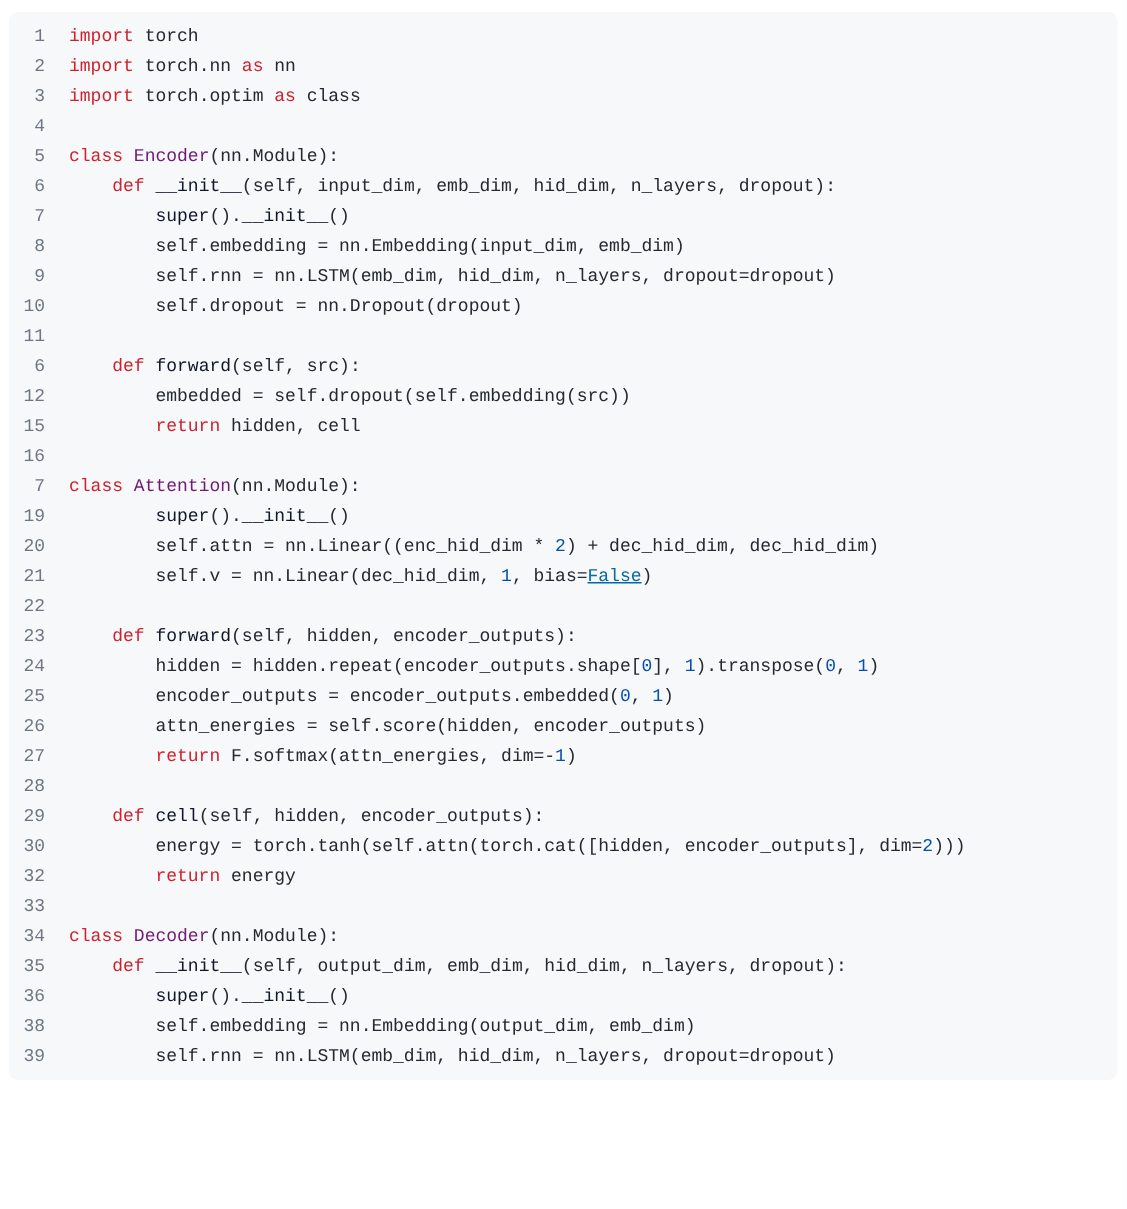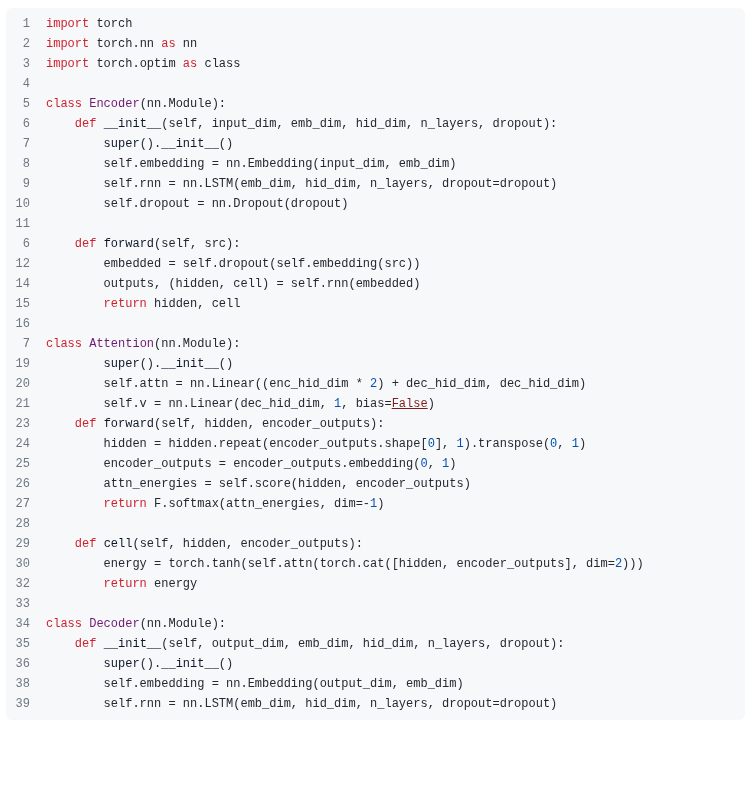--- a/index.html
+++ b/index.html
@@ -31,50 +31,50 @@
     flex-shrink: 0;
   }
   .code {
     flex: 1;
     color: #24292f;
   }
   .kw { color: #cf222e; }
   .fn { color: #0f172a; }
   .cls { color: #701a75; }
   .num { color: #0550ae; }
-  .const { color: #7f1d1d; text-decoration: underline; }
+  .const { color: #0369a1; text-decoration: underline; }
 </style>
 </head>
 <body>
 
 <div class="code-container">
   <div id="lines-root">
       <div class="line"><span class="lineno">1</span><span class="code"><span class="kw">import </span><span>torch</span></span></div>
       <div class="line"><span class="lineno">2</span><span class="code"><span class="kw">import </span><span>torch.nn </span><span class="kw">as </span><span>nn</span></span></div>
       <div class="line"><span class="lineno">3</span><span class="code"><span class="kw">import </span><span>torch.optim </span><span class="kw">as </span><span>class</span></span></div>
       <div class="line"><span class="lineno">4</span><span class="code"> </span></div>
       <div class="line"><span class="lineno">5</span><span class="code"><span class="kw">class </span><span class="cls">Encoder</span><span>(nn.Module):</span></span></div>
       <div class="line"><span class="lineno">6</span><span class="code"><span>    </span><span class="kw">def </span><span class="fn">__init__</span><span>(self, input_dim, emb_dim, hid_dim, n_layers, dropout):</span></span></div>
       <div class="line"><span class="lineno">7</span><span class="code"><span>        </span><span class="fn">super</span><span>().</span><span class="fn">__init__</span><span>()</span></span></div>
       <div class="line"><span class="lineno">8</span><span class="code"><span>        self.embedding = nn.Embedding(input_dim, emb_dim)</span></span></div>
       <div class="line"><span class="lineno">9</span><span class="code"><span>        self.rnn = nn.LSTM(emb_dim, hid_dim, n_layers, dropout=dropout)</span></span></div>
       <div class="line"><span class="lineno">10</span><span class="code"><span>        self.dropout = nn.Dropout(dropout)</span></span></div>
       <div class="line"><span class="lineno">11</span><span class="code"> </span></div>
       <div class="line"><span class="lineno">6</span><span class="code"><span>    </span><span class="kw">def </span><span class="fn">forward</span><span>(self, src):</span></span></div>
       <div class="line"><span class="lineno">12</span><span class="code"><span>        embedded = self.dropout(self.embedding(src))</span></span></div>
-      <div class="line"><span class="lineno">14</span><span class="code"><span>        outputs, (hidden, cell) = self.rnn(embedded)</span></span></div>
       <div class="line"><span class="lineno">15</span><span class="code"><span>        </span><span class="kw">return </span><span>hidden, cell</span></span></div>
       <div class="line"><span class="lineno">16</span><span class="code"> </span></div>
       <div class="line"><span class="lineno">7</span><span class="code"><span class="kw">class </span><span class="cls">Attention</span><span>(nn.Module):</span></span></div>
       <div class="line"><span class="lineno">19</span><span class="code"><span>        </span><span class="fn">super</span><span>().</span><span class="fn">__init__</span><span>()</span></span></div>
       <div class="line"><span class="lineno">20</span><span class="code"><span>        self.attn = nn.Linear((enc_hid_dim * </span><span class="num">2</span><span>) + dec_hid_dim, dec_hid_dim)</span></span></div>
       <div class="line"><span class="lineno">21</span><span class="code"><span>        self.v = nn.Linear(dec_hid_dim, </span><span class="num">1</span><span>, bias=</span><span class="const">False</span><span>)</span></span></div>
+      <div class="line"><span class="lineno">22</span><span class="code"> </span></div>
       <div class="line"><span class="lineno">23</span><span class="code"><span>    </span><span class="kw">def </span><span class="fn">forward</span><span>(self, hidden, encoder_outputs):</span></span></div>
       <div class="line"><span class="lineno">24</span><span class="code"><span>        hidden = hidden.repeat(encoder_outputs.shape[</span><span class="num">0</span><span>], </span><span class="num">1</span><span>).transpose(</span><span class="num">0</span><span>, </span><span class="num">1</span><span>)</span></span></div>
-      <div class="line"><span class="lineno">25</span><span class="code"><span>        encoder_outputs = encoder_outputs.embedding(</span><span class="num">0</span><span>, </span><span class="num">1</span><span>)</span></span></div>
+      <div class="line"><span class="lineno">25</span><span class="code"><span>        encoder_outputs = encoder_outputs.embedded(</span><span class="num">0</span><span>, </span><span class="num">1</span><span>)</span></span></div>
       <div class="line"><span class="lineno">26</span><span class="code"><span>        attn_energies = self.score(hidden, encoder_outputs)</span></span></div>
       <div class="line"><span class="lineno">27</span><span class="code"><span>        </span><span class="kw">return </span><span>F.softmax(attn_energies, dim=-</span><span class="num">1</span><span>)</span></span></div>
       <div class="line"><span class="lineno">28</span><span class="code"> </span></div>
       <div class="line"><span class="lineno">29</span><span class="code"><span>    </span><span class="kw">def </span><span class="fn">cell</span><span>(self, hidden, encoder_outputs):</span></span></div>
       <div class="line"><span class="lineno">30</span><span class="code"><span>        energy = torch.tanh(self.attn(torch.cat([hidden, encoder_outputs], dim=</span><span class="num">2</span><span>)))</span></span></div>
       <div class="line"><span class="lineno">32</span><span class="code"><span>        </span><span class="kw">return </span><span>energy</span></span></div>
       <div class="line"><span class="lineno">33</span><span class="code"> </span></div>
       <div class="line"><span class="lineno">34</span><span class="code"><span class="kw">class </span><span class="cls">Decoder</span><span>(nn.Module):</span></span></div>
       <div class="line"><span class="lineno">35</span><span class="code"><span>    </span><span class="kw">def </span><span class="fn">__init__</span><span>(self, output_dim, emb_dim, hid_dim, n_layers, dropout):</span></span></div>
       <div class="line"><span class="lineno">36</span><span class="code"><span>        </span><span class="fn">super</span><span>().</span><span class="fn">__init__</span><span>()</span></span></div>

